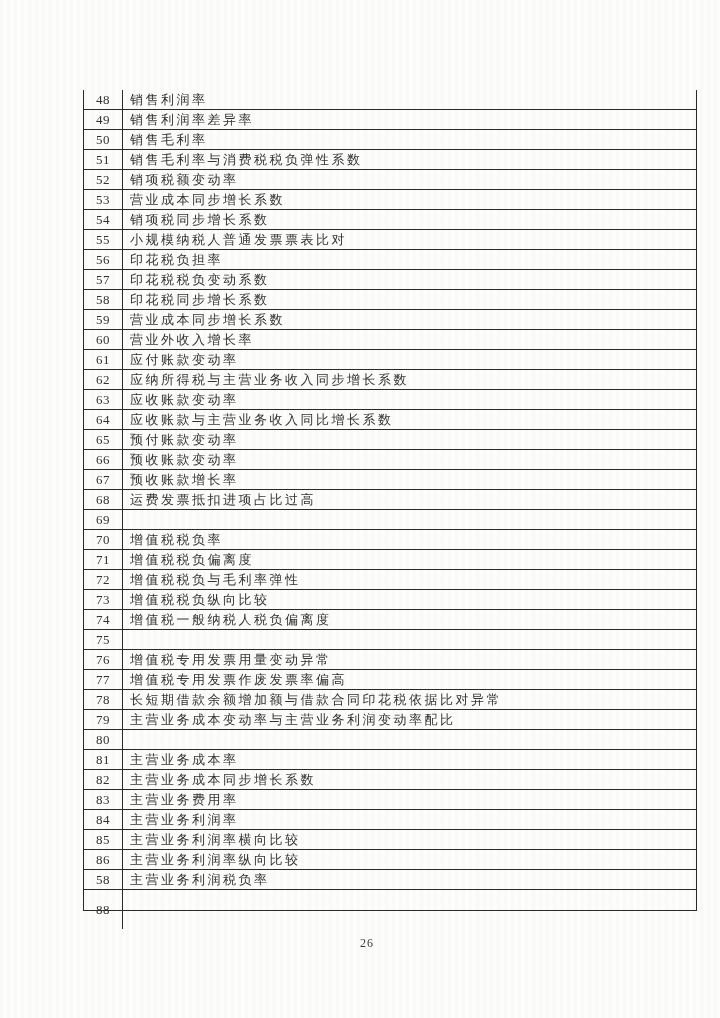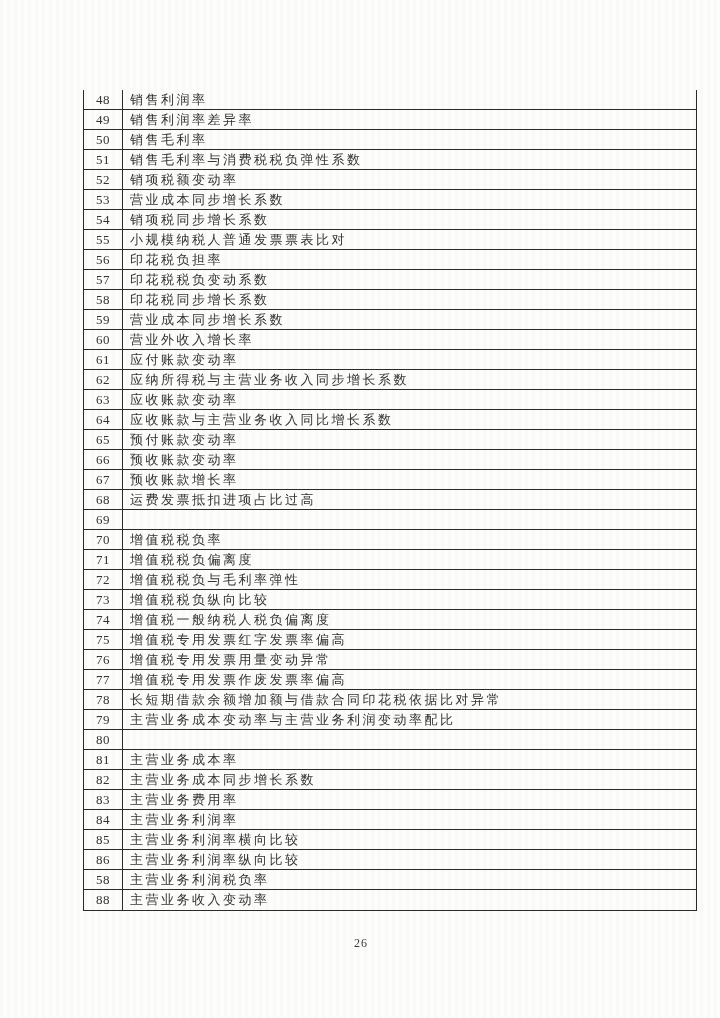--- a/index.html
+++ b/index.html
@@ -34,20 +34,21 @@
   .t-row {
     display: flex;
     height: 20px;
     box-sizing: border-box;
     border-bottom: 1px solid #2a2a2a;
     align-items: stretch;
     background: transparent;
   }
   .t-row:last-child {
     border-bottom: none;
+    flex-direction: column;
   }
   .cell-no {
     width: 39px;
     flex: 0 0 39px;
     box-sizing: border-box;
     border-right: 1px solid #2a2a2a;
     display: flex;
     align-items: center;
     justify-content: center;
     font-size: 13px;
@@ -61,21 +62,21 @@
     padding-left: 7px;
     font-size: 13px;
     color: #333333;
     letter-spacing: 2.5px;
     white-space: nowrap;
     overflow: hidden;
     text-align: center;
   }
   .page-number {
     position: absolute;
-    left: 11px;
+    left: 17px;
     width: 700px;
     top: 936px;
     text-align: center;
     font-size: 12px;
     color: #3a3a3a;
     letter-spacing: 1px;
   }
 </style>
 </head>
 <body>
@@ -212,21 +213,20 @@
       <div class="cell-label">增值税税负纵向比较</div>
     </div>
 
     <div class="t-row">
       <div class="cell-no">74</div>
       <div class="cell-label">增值税一般纳税人税负偏离度</div>
     </div>
 
     <div class="t-row">
       <div class="cell-no">75</div>
-      <div class="cell-label">增值税专用发票红字发票率偏高</div>
     </div>
 
     <div class="t-row">
       <div class="cell-no">76</div>
       <div class="cell-label">增值税专用发票用量变动异常</div>
     </div>
 
     <div class="t-row">
       <div class="cell-no">77</div>
       <div class="cell-label">增值税专用发票作废发票率偏高</div>

